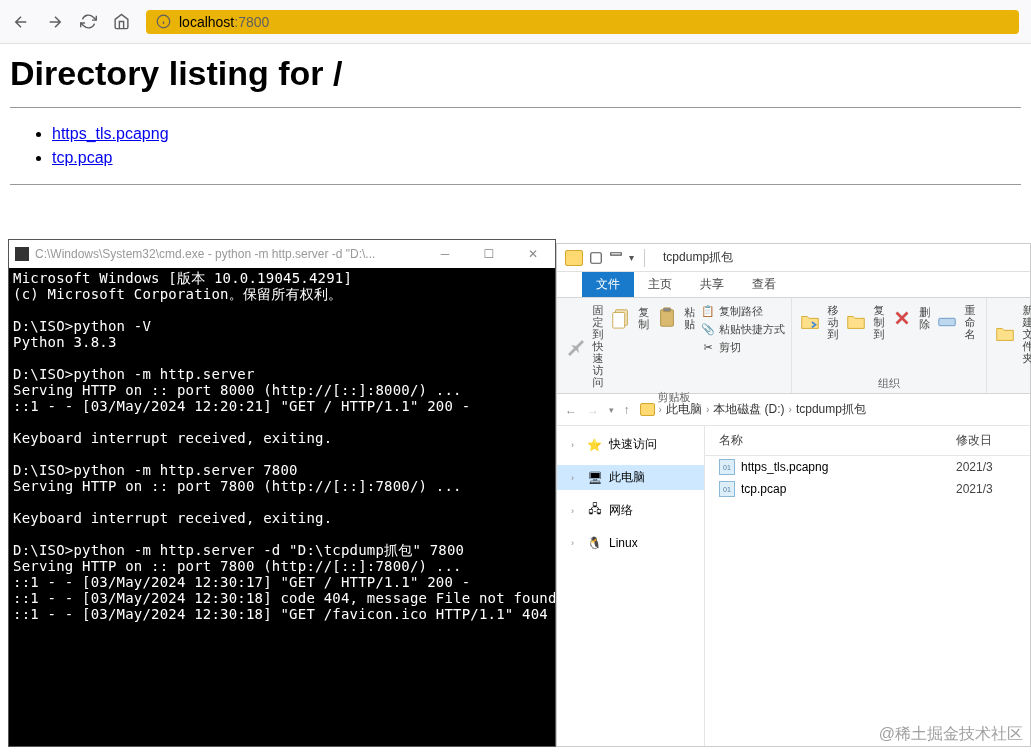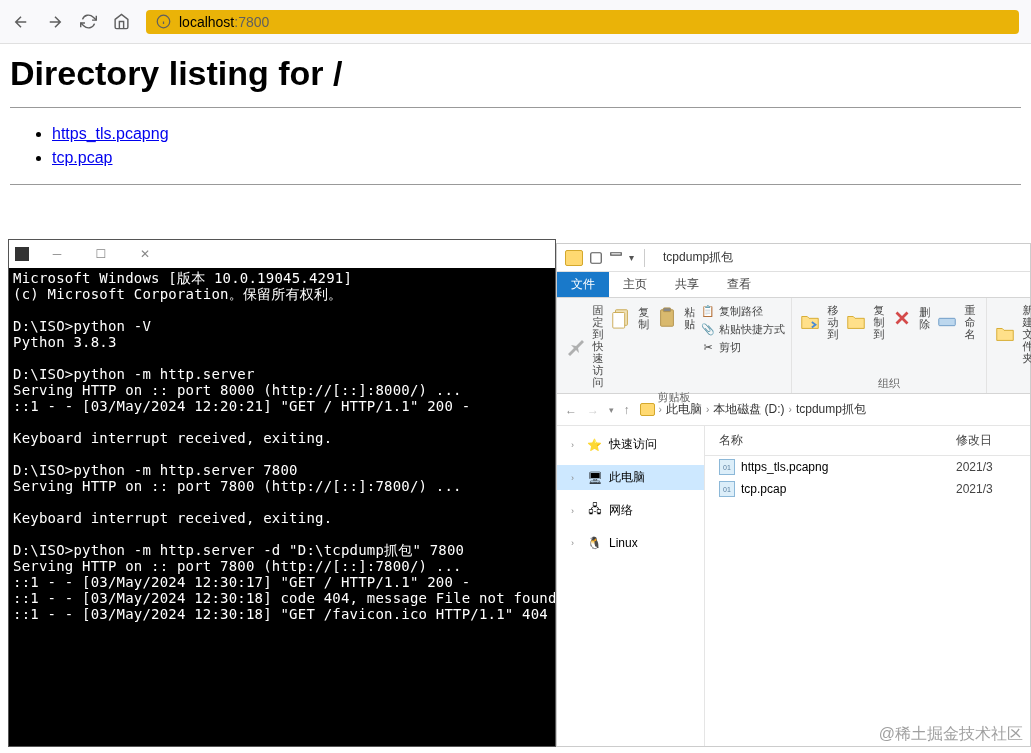--- a/index.html
+++ b/index.html
@@ -29,21 +29,21 @@
 .cmd-body { flex: 1; background: #000; color: #fff; font-family: 'SimSun', 'Consolas', monospace; font-size: 14px; line-height: 16px; padding: 2px 4px; white-space: pre; overflow: hidden; letter-spacing: 0.2px; }
 
 
 .explorer { position: absolute; left: 556px; top: 243px; width: 475px; height: 504px; border: 1px solid #ccc; background: #fff; display: flex; flex-direction: column; }
 .exp-titlebar { height: 28px; background: #fff; display: flex; align-items: center; padding: 0 8px; gap: 6px; border-bottom: 1px solid #e0e0e0; }
 .exp-folder-icon { width: 18px; height: 16px; background: #ffd971; border: 1px solid #d4a82c; border-radius: 2px; }
 .exp-qat-sep { width: 1px; height: 18px; background: #ccc; margin: 0 4px; }
 .exp-title-text { font-size: 12px; color: #333; margin-left: 8px; }
 .exp-chev { color: #555; font-size: 10px; }
 
-.exp-tabs { height: 26px; display: flex; align-items: center; background: #fff; border-bottom: 1px solid #d5d5d5; font-size: 12px; }
+.exp-tabs { height: 26px; display: flex; align-items: center; background: #fff; border-bottom: 1px solid #d5d5d5; font-size: 12px; padding-left: 25px; }
 .exp-tab { padding: 4px 14px; color: #444; }
 .exp-tab.active { background: #1979ca; color: #fff; }
 
 .exp-ribbon { height: 96px; background: #f5f6f7; display: flex; border-bottom: 1px solid #d5d5d5; font-size: 11px; color: #444; }
 .rib-group { display: flex; flex-direction: column; align-items: center; padding: 4px 6px 2px 6px; border-right: 1px solid #e3e3e3; }
 .rib-group-row { display: flex; gap: 2px; flex: 1; align-items: flex-start; }
 .rib-big { display: flex; flex-direction: row; align-items: center; width: 44px; gap: 2px; padding-top: 2px; }
 .rib-big-icon { width: 28px; height: 28px; display: flex; align-items: center; justify-content: center; }
 .rib-big-label { font-size: 11px; text-align: center; line-height: 12px; }
 .rib-small-col { display: flex; flex-direction: column; gap: 3px; padding-top: 2px; }
@@ -122,20 +122,21 @@
   <ul class="dir-list">
     <li><a href="#">https_tls.pcapng</a></li>
     <li><a href="#">tcp.pcap</a></li>
   </ul>
   <hr>
 </div>
 
 <div class="cmd-window">
   <div class="cmd-titlebar">
     <span class="cmd-icon"></span>
+    <span class="cmd-title-text">C:\Windows\System32\cmd.exe - python  -m http.server -d "D:\...</span>
     <div class="cmd-win-btns">
       <span class="cmd-win-btn">─</span>
       <span class="cmd-win-btn">☐</span>
       <span class="cmd-win-btn">✕</span>
     </div>
   </div>
   <div class="cmd-body">Microsoft Windows [版本 10.0.19045.4291]
 (c) Microsoft Corporation。保留所有权利。
 
 D:\ISO&gt;python -V

